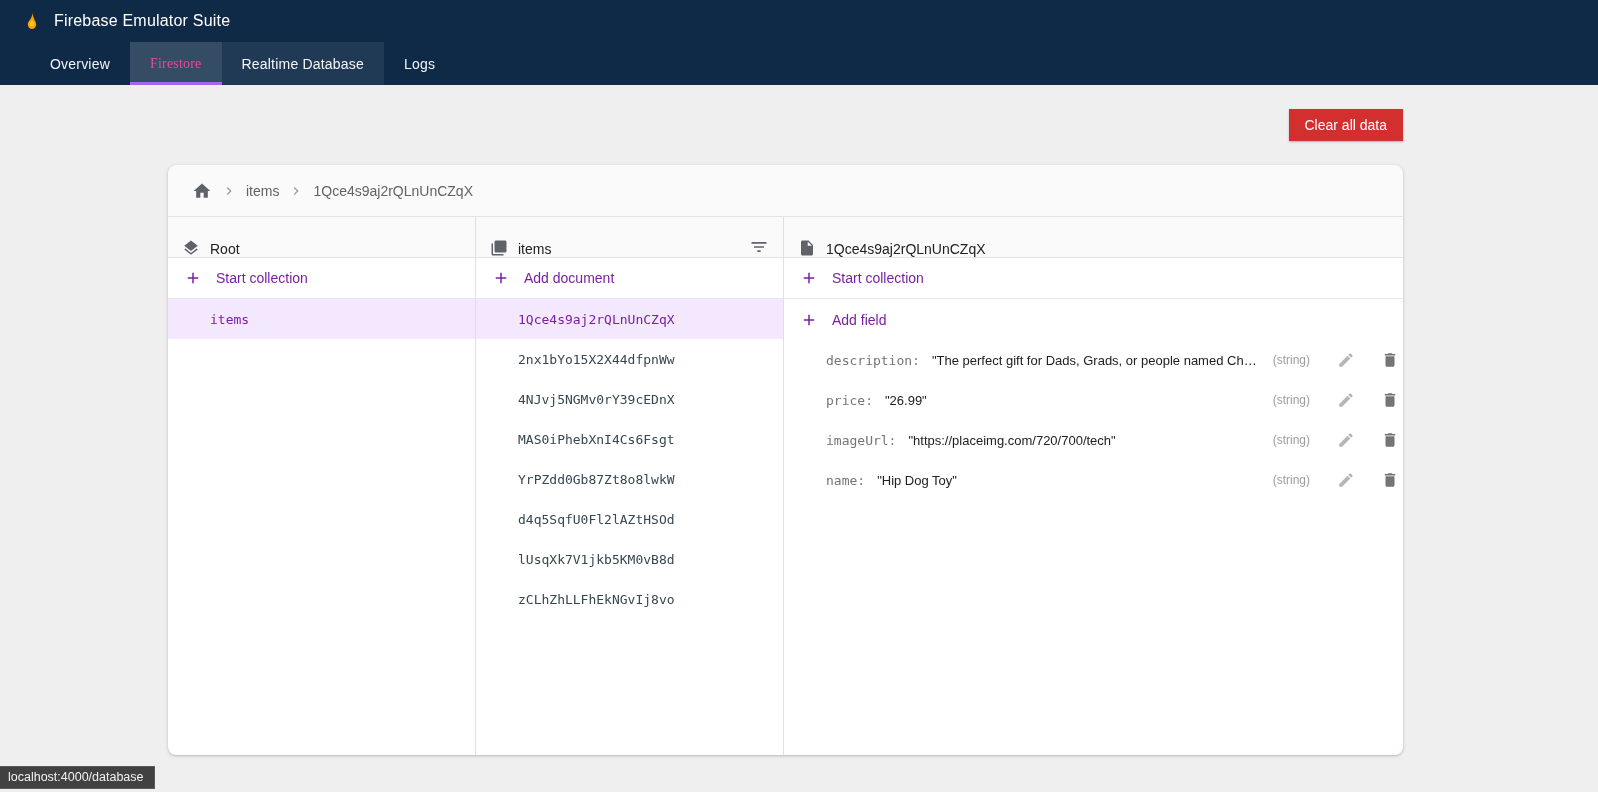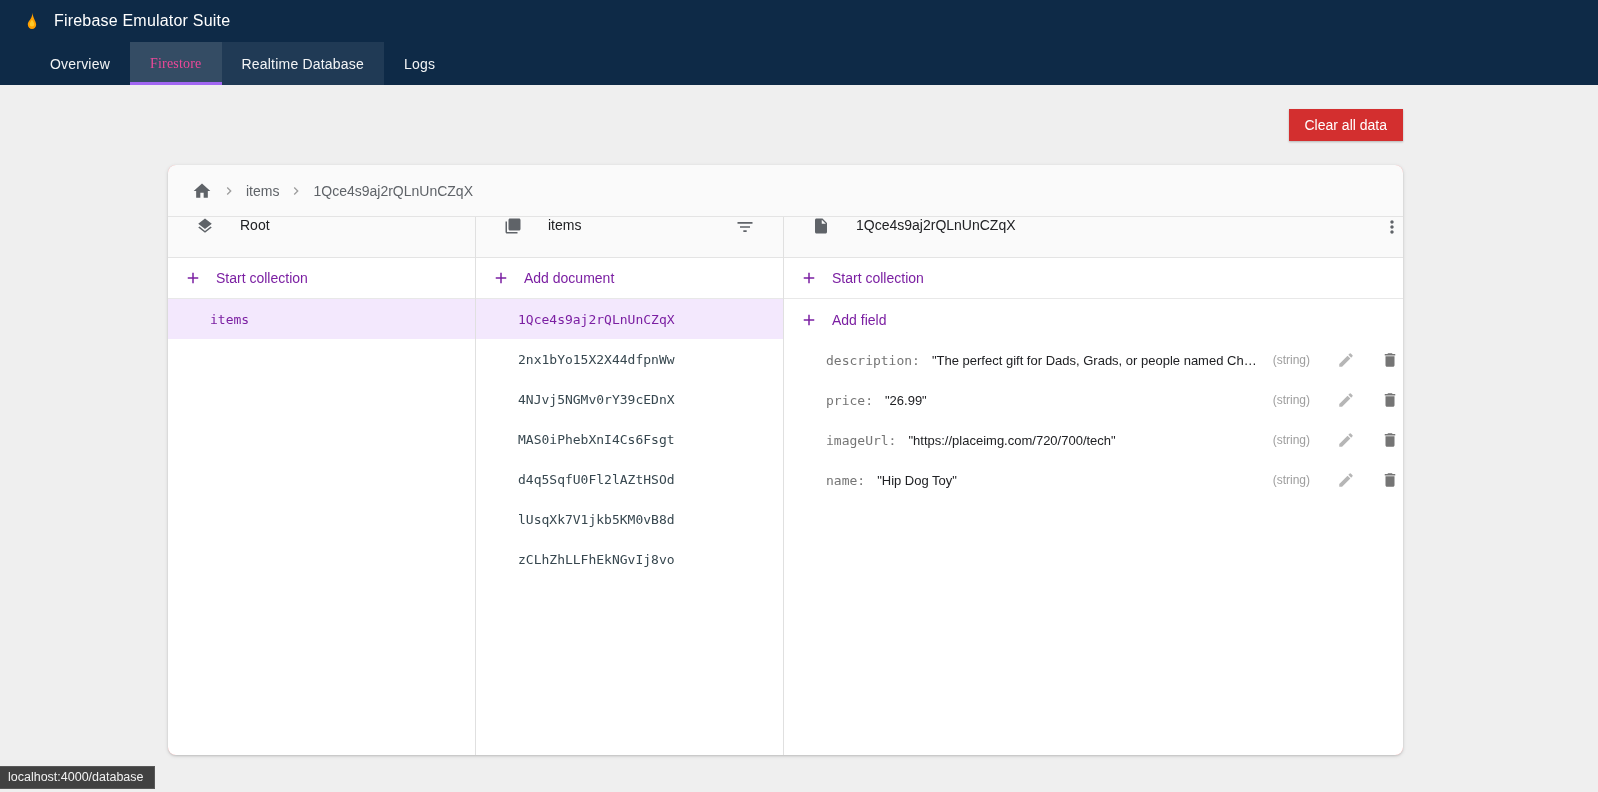--- a/index.html
+++ b/index.html
@@ -60,21 +60,21 @@
   }
 
   .columns { display: flex; flex: 1; min-height: 0; }
   .col { display: flex; flex-direction: column; background: #fff; }
   .col-root, .col-collection { width: 308px; flex: 0 0 308px; border-right: 1px solid #e0e0e0; }
   .col-document { flex: 1; }
 
   .col-header {
     height: 41px; flex: 0 0 41px; background: #fafafa;
     border-bottom: 1px solid #e4e4e4;
-    display: flex; align-items: flex-start; gap: 26px; padding: 0 28px;
+    display: flex; align-items: flex-end; gap: 10px; padding: 0 14px;
     font-size: 14px; color: #202124;
   }
   .col-header .spacer { margin-left: auto; }
 
   .action-row {
     height: 41px; flex: 0 0 41px;
     display: flex; align-items: center; gap: 14px; padding: 0 16px;
     color: #7b1fa2; font-size: 14px; cursor: pointer;
   }
   .action-row.bordered { border-bottom: 1px solid #e8e8e8; }
@@ -186,20 +186,21 @@
       <div class="action-row bordered">
         <svg width="18" height="18" viewBox="0 0 24 24">
           <path fill="#7b1fa2" d="M19 13h-6v6h-2v-6H5v-2h6V5h2v6h6v2z"></path>
         </svg>
         <span>Add document</span>
       </div>
       <div class="list-item selected mono">1Qce4s9aj2rQLnUnCZqX</div>
       <div class="list-item mono">2nx1bYo15X2X44dfpnWw</div>
       <div class="list-item mono">4NJvj5NGMv0rY39cEDnX</div>
       <div class="list-item mono">MAS0iPhebXnI4Cs6Fsgt</div>
+      <div class="list-item mono">YrPZdd0Gb87Zt8o8lwkW</div>
       <div class="list-item mono">d4q5SqfU0Fl2lAZtHSOd</div>
       <div class="list-item mono">lUsqXk7V1jkb5KM0vB8d</div>
       <div class="list-item mono">zCLhZhLLFhEkNGvIj8vo</div>
     </div>
 
     <div class="col col-document">
       <div class="col-header">
         <svg width="18" height="18" viewBox="0 0 24 24">
           <path fill="#5f6368" d="M6 2c-1.1 0-2 .9-2 2v16c0 1.1.9 2 2 2h12c1.1 0 2-.9 2-2V8l-6-6H6zm7 7V3.5L18.5 9H13z"></path>
         </svg>

